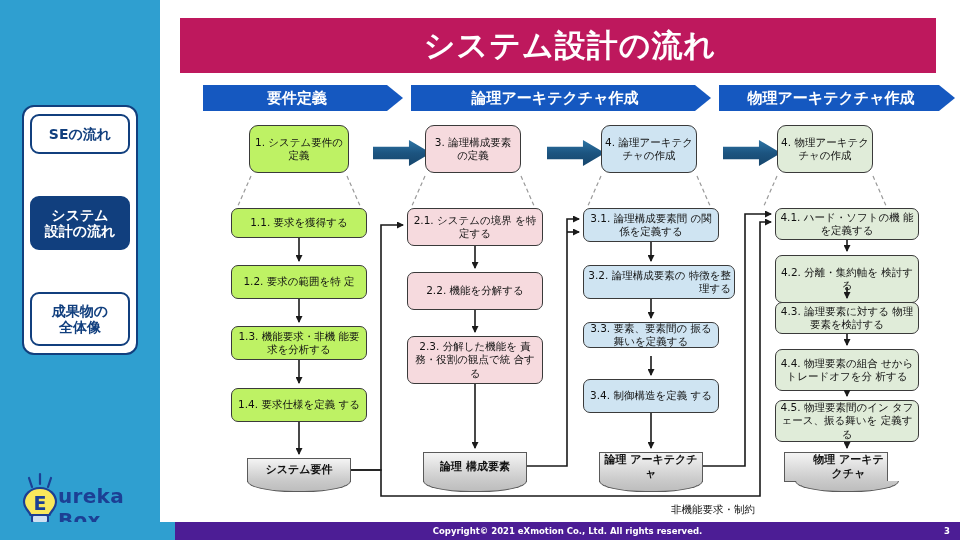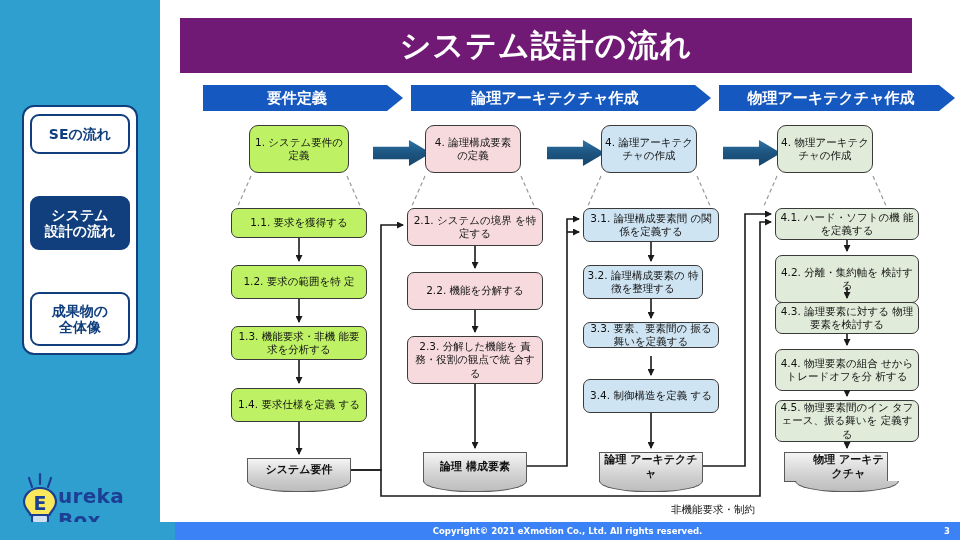--- a/index.html
+++ b/index.html
@@ -34,22 +34,22 @@
     position:absolute;left:38px;top:14px;font-size:20px;font-weight:bold;
     color:#1c3f94;font-family:"DejaVu Sans","Liberation Sans",sans-serif;
     letter-spacing:.3px;
   }
 
   
   .main{position:absolute;left:175px;top:0;width:785px;height:540px;background:#ffffff;}
 
   .title-bar{
     position:absolute;left:5px;top:18px;width:732px;height:55px;
-    background:#701a75;color:#ffffff;display:flex;align-items:center;
-    justify-content:center;font-size:31px;font-weight:bold;letter-spacing:1px;
+    background:#be185d;color:#ffffff;display:flex;align-items:center;
+    justify-content:center;font-size:31px;font-weight:bold;letter-spacing:1px;padding-left:24px;
   }
 
   
   .phase{
     position:absolute;height:26px;background:#1558c0;color:#fff;
     font-size:15px;font-weight:bold;display:flex;align-items:center;
     justify-content:center;
     clip-path:polygon(0 0, calc(100% - 16px) 0, 100% 50%, calc(100% - 16px) 100%, 0 100%);
     padding-right:12px;box-sizing:border-box;
   }
@@ -91,21 +91,21 @@
     clip-path:polygon(0 26%, 62% 26%, 62% 0, 100% 50%, 62% 100%, 62% 74%, 0 74%);
   }
 
   .nfr-label{
     position:absolute;font-size:10.5px;color:#111;white-space:nowrap;
   }
 
   
   .footer{
     position:absolute;left:175px;top:522px;width:785px;height:18px;
-    background:#3b82f6;color:#ffffff;font-size:8.5px;font-weight:bold;
+    background:#4c1d95;color:#ffffff;font-size:8.5px;font-weight:bold;
     display:flex;align-items:center;justify-content:center;
   }
   .footer-page{position:absolute;right:10px;top:0;height:18px;display:flex;align-items:center;font-size:8.5px;font-weight:bold;}
   .footer-strip-left{position:absolute;left:0;top:522px;width:175px;height:18px;background:#2f9fd0;}
 </style>
 </head>
 <body>
 
 <div id="slide">
 
@@ -166,40 +166,40 @@
     <div class="pbox fill-white" style="left:56px;top:265px;width:136px;height:34px;border-radius:7px;">1.2. 要求の範囲を特
 定</div>
     <div class="pbox fill-white" style="left:56px;top:326px;width:136px;height:34px;">1.3. 機能要求・非機
 能要求を分析する</div>
     <div class="pbox fill-white" style="left:56px;top:388px;width:136px;height:34px;">1.4. 要求仕様を定義
 する</div>
 
     <div class="doc" style="left:72px;top:458px;width:104px;height:24px;">システム要件</div>
     <div class="doc-tail" style="left:72px;top:481px;width:104px;height:11px;"></div>
 
-    <div class="pbox top fill-pink" style="left:250px;top:125px;width:96px;height:48px;">4. 論理構成要素
+    <div class="pbox top fill-pink" style="left:250px;top:125px;width:96px;height:48px;">3. 論理構成要素
 の定義</div>
 
     <div class="pbox fill-pink" style="left:232px;top:208px;width:136px;height:38px;">2.1. システムの境界
 を特定する</div>
     <div class="pbox fill-pink" style="left:232px;top:272px;width:136px;height:38px;">2.2. 機能を分解する</div>
     <div class="pbox fill-pink" style="left:232px;top:336px;width:136px;height:48px;">2.3. 分解した機能を
 責務・役割の観点で統
 合する</div>
 
     <div class="doc" style="left:248px;top:452px;width:104px;height:30px;">論理
 構成要素</div>
     <div class="doc-tail" style="left:248px;top:481px;width:104px;height:11px;"></div>
 
     <div class="pbox top fill-blue" style="left:426px;top:125px;width:96px;height:48px;">4. 論理アーキテク
 チャの作成</div>
 
     <div class="pbox fill-blue" style="left:408px;top:208px;width:136px;height:34px;">3.1. 論理構成要素間
 の関係を定義する</div>
-    <div class="pbox fill-blue" style="left:408px;top:265px;width:120px;height:34px;">3.2. 論理構成要素の
+    <div class="pbox fill-blue" style="left:408px;top:265px;width:152px;height:34px;text-align:right;">3.2. 論理構成要素の
 特徴を整理する</div>
     <div class="pbox fill-blue" style="left:408px;top:322px;width:136px;height:26px;">3.3. 要素、要素間の
 振る舞いを定義する</div>
     <div class="pbox fill-blue" style="left:408px;top:379px;width:136px;height:34px;">3.4. 制御構造を定義
 する</div>
 
     <div class="doc" style="left:424px;top:452px;width:104px;height:30px;">論理
 アーキテクチャ</div>
     <div class="doc-tail" style="left:424px;top:481px;width:104px;height:11px;"></div>
 

